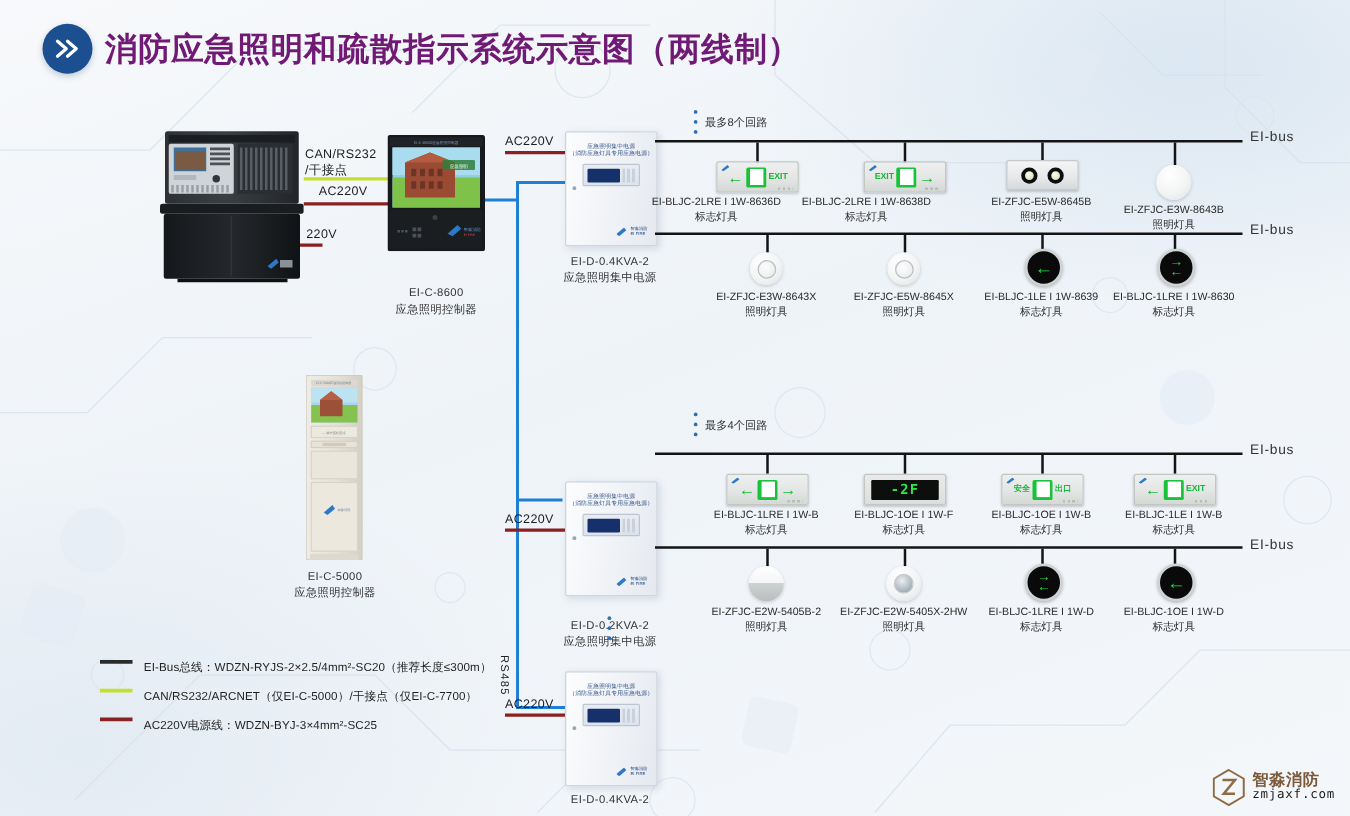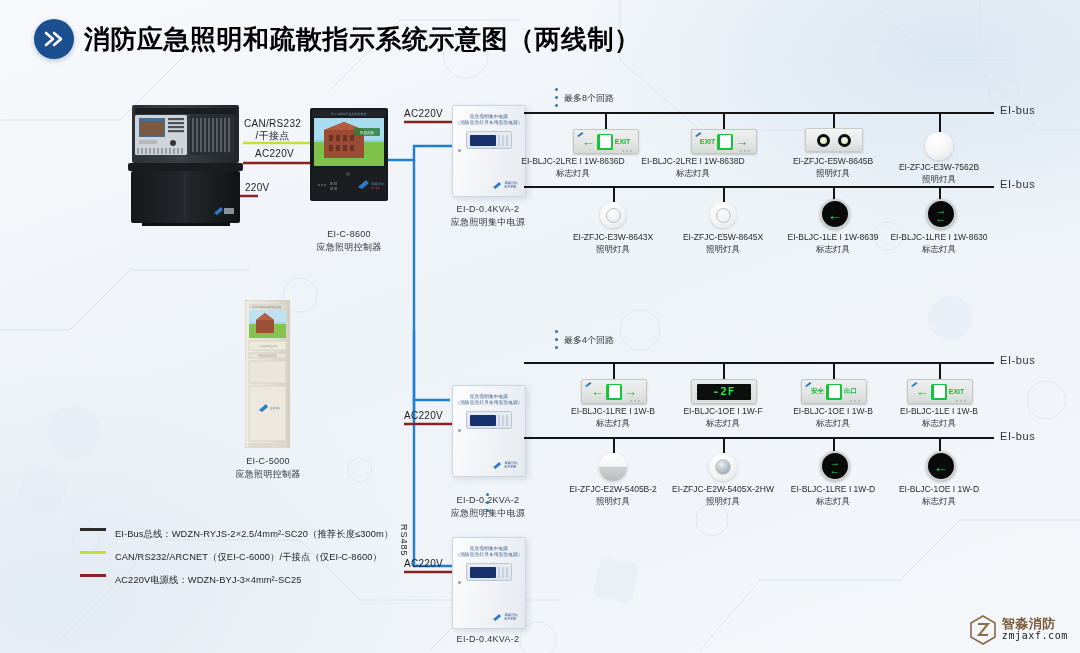--- a/index.html
+++ b/index.html
@@ -16,21 +16,21 @@
       linear-gradient(160deg,#f7f9fb 0%,#eef3f8 45%,#f4f7fa 100%);
   }
   .bgsvg{position:absolute;inset:0;}
 
   
   .header{position:absolute;left:0;top:0;width:1080px;height:78px;}
   .hdr-badge{position:absolute;left:34px;top:19px;width:40px;height:40px;border-radius:50%;
     background:#1b4f8f;display:flex;align-items:center;justify-content:center;
     box-shadow:0 2px 5px rgba(20,60,110,.25);}
   .hdr-badge svg{display:block;}
-  .hdr-title{position:absolute;left:84px;top:20px;font-size:26px;font-weight:bold;color:#000000;
+  .hdr-title{position:absolute;left:84px;top:20px;font-size:26px;font-weight:bold;color:#701a75;
     letter-spacing:.5px;line-height:38px;white-space:nowrap;}
 
   
   .lbl{position:absolute;text-align:center;color:#2a2a2a;font-size:8.5px;line-height:11.5px;white-space:nowrap;}
   .lbl .l2{display:block;}
   .cap{position:absolute;text-align:center;color:#333;font-size:9px;line-height:13px;white-space:nowrap;letter-spacing:.3px;}
 
   .wirelab{position:absolute;font-size:10px;color:#1d1d1d;white-space:nowrap;letter-spacing:.3px;}
   .loopnote{position:absolute;font-size:9px;color:#333;white-space:nowrap;}
 
@@ -333,21 +333,21 @@
         <text x="11" y="5" font-size="2.6" fill="#6a86a6" font-family="DejaVu Sans">智淼消防</text>
       </g>
       <rect x="3" y="143" width="39" height="5" rx="1" fill="#ded9cd"></rect>
     </svg>
   </div>
   <div class="cap" style="left:208px;top:455px;width:120px;">
     <div>EI-C-5000</div>
     <div>应急照明控制器</div>
   </div>
 
-  <div class="wirelab" style="left:244px;top:118px;text-align:center;">
+  <div class="wirelab" style="left:244px;top:118px;">
     <span>CAN/RS232</span><br><span>/干接点</span>
   </div>
   <div class="wirelab" style="left:255px;top:148px;">AC220V</div>
   <div class="wirelab" style="left:245px;top:182px;">220V</div>
   <div class="wirelab" style="left:404px;top:108px;">AC220V</div>
   <div class="wirelab" style="left:404px;top:410px;">AC220V</div>
   <div class="wirelab" style="left:404px;top:558px;">AC220V</div>
   <div class="rs485" style="left:399px;top:524px;">RS485</div>
 
   <div class="panelbox" style="left:452px;top:105px;width:72px;height:90px;">
@@ -486,21 +486,21 @@
     </div>
   </div>
   <div class="lbl" style="left:768px;top:156px;width:130px;">
     <span>EI-ZFJC-E5W-8645B</span><span class="l2">照明灯具</span>
   </div>
 
   <div class="dev" style="left:925px;top:132px;">
     <div class="dome" style="width:28px;height:28px;"></div>
   </div>
   <div class="lbl" style="left:874px;top:162px;width:130px;">
-    <span>EI-ZFJC-E3W-7562B</span><span class="l2">照明灯具</span>
+    <span>EI-ZFJC-E3W-8643B</span><span class="l2">照明灯具</span>
   </div>
 
   <div class="dev" style="left:600px;top:202px;">
     <div class="dome ring">
         <span class="rr"></span>
       </div>
   </div>
   <div class="lbl" style="left:548px;top:232px;width:130px;">
     <span>EI-ZFJC-E3W-8643X</span><span class="l2">照明灯具</span>
   </div>
@@ -657,21 +657,21 @@
     <span>EI-BLJC-1OE I 1W-D</span><span class="l2">标志灯具</span>
   </div>
 
   <div class="legend">
     <div class="legrow">
       <span class="legline" style="background:#2b2b2b;"></span>
       <span class="legtxt">EI-Bus总线：WDZN-RYJS-2×2.5/4mm²-SC20（推荐长度≤300m）</span>
     </div>
     <div class="legrow">
       <span class="legline" style="background:#c5df2e;"></span>
-      <span class="legtxt">CAN/RS232/ARCNET（仅EI-C-6000）/干接点（仅EI-C-8600）</span>
+      <span class="legtxt">CAN/RS232/ARCNET（仅EI-C-5000）/干接点（仅EI-C-7700）</span>
     </div>
     <div class="legrow">
       <span class="legline" style="background:#8a2121;"></span>
       <span class="legtxt">AC220V电源线：WDZN-BYJ-3×4mm²-SC25</span>
     </div>
   </div>
 
   <div class="wm">
     <svg class="wmk" viewBox="0 0 26 30">
       <path d="M13 1 L25 8 L25 22 L13 29 L1 22 L1 8 Z" fill="none" stroke="#8d6b46" stroke-width="1.6"></path>

